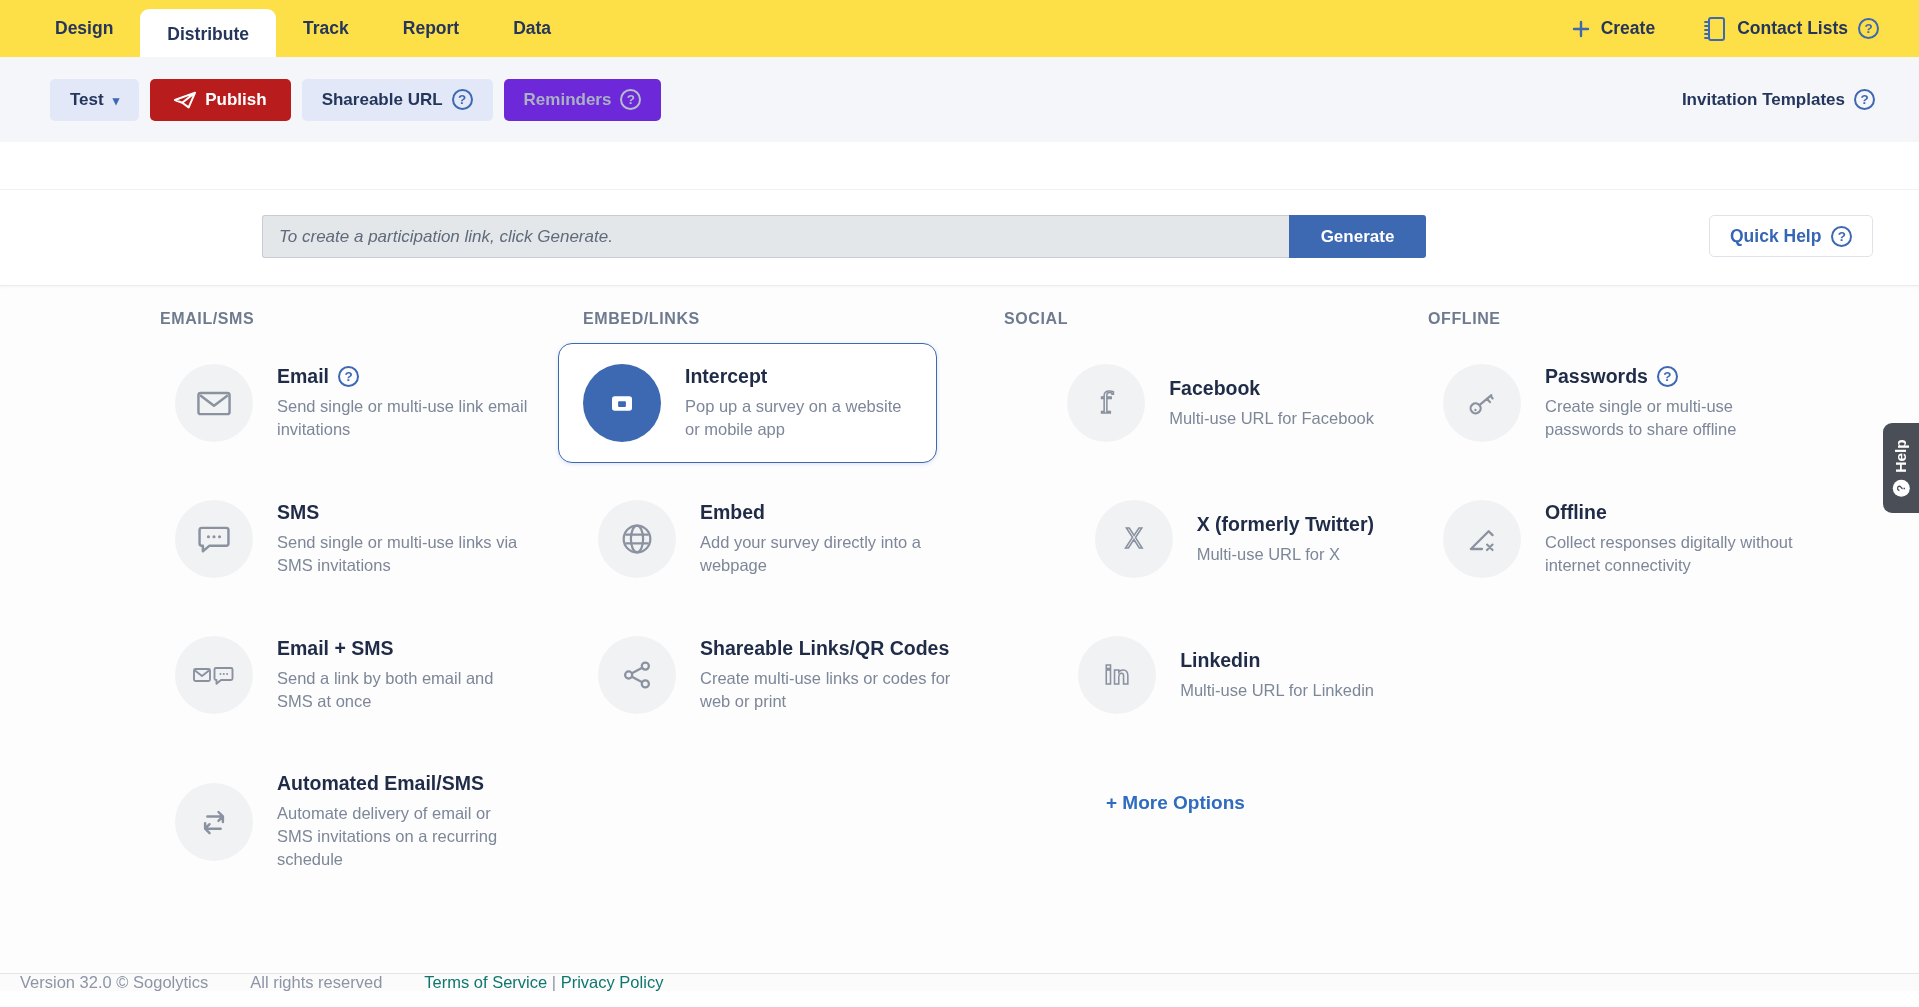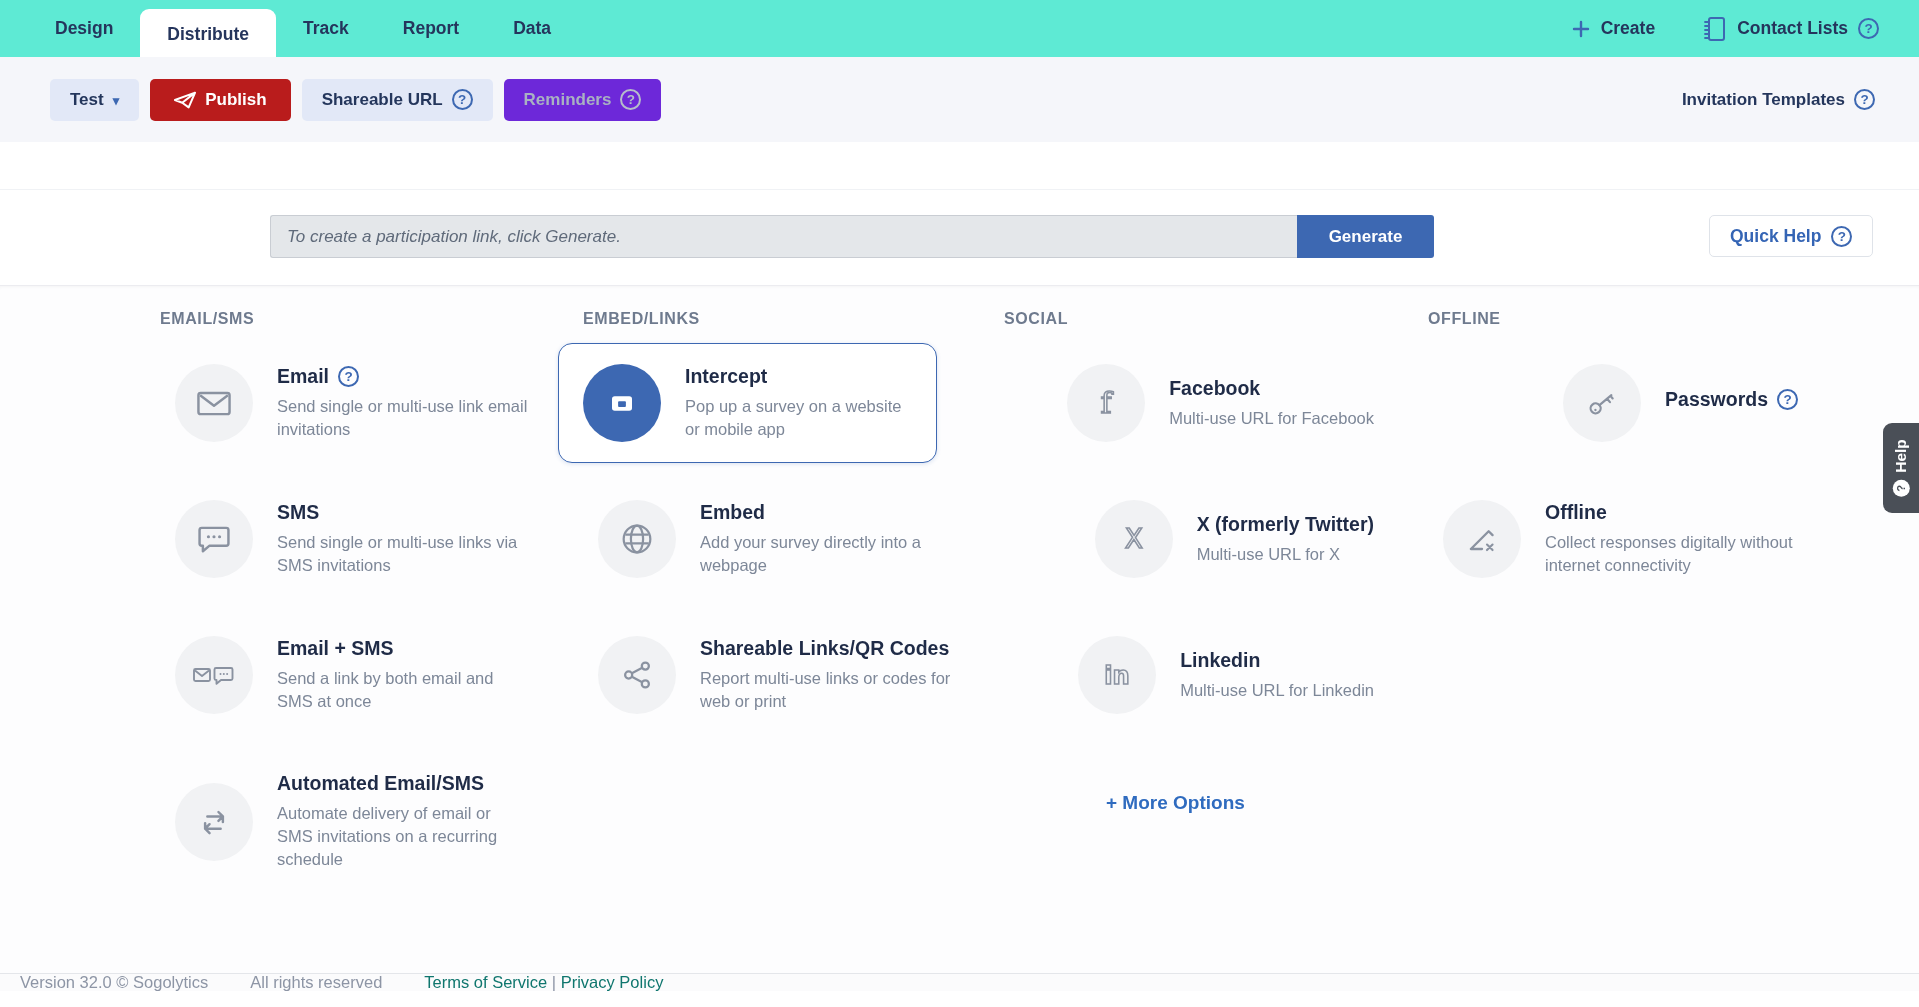--- a/index.html
+++ b/index.html
@@ -6,21 +6,21 @@
   html,body { width:1919px; height:1007px; overflow:hidden; }
   body {
     font-family:"Liberation Sans", sans-serif;
     background:#ffffff; color:#22304c; position:relative;
   }
   svg { display:block; }
 
   
   .tabbar {
     position:absolute; left:0; top:0; width:1919px; height:57px;
-    background:#5eead4; display:flex; align-items:flex-start;
+    background:#fde047; display:flex; align-items:flex-start;
   }
   .tabs { display:flex; margin-left:28px; }
   .tab {
     padding:0 27px; font-size:17.5px; font-weight:700; color:#25355c;
     display:flex; align-items:center; cursor:pointer;
   }
   .tab.active {
     background:#ffffff; border-radius:9px 9px 0 0; margin-top:9px;
     height:48px; align-self:flex-start; padding-top:2px;
   }
@@ -62,21 +62,21 @@
     flex:0 0 auto; cursor:pointer; background:transparent;
   }
   .q.gray { border-color:#b6bdca; color:#b6bdca; }
 
   
   .gen-section {
     position:absolute; left:0; top:142px; width:1919px; height:143px;
     background:#ffffff;
   }
   .gen-hairline { position:absolute; left:0; top:47px; width:1919px; height:1px; background:#f0f2f5; }
-  .gen-row { position:absolute; left:270px; top:73px; display:flex; }
+  .gen-row { position:absolute; left:262px; top:73px; display:flex; }
   .gen-input {
     width:1027px; height:43px; background:#e4e7ea; border:1px solid #c9cdd3;
     border-right:none; border-radius:3px 0 0 3px; padding:0 16px;
     font-family:"Liberation Sans", sans-serif;
     font-size:17px; font-style:italic; color:#4a5465;
   }
   .gen-input::placeholder { color:#5f6a7a; opacity:1; }
   .gen-btn {
     width:137px; height:43px; background:#3d68b2; color:#ffffff; border:none;
     border-radius:0 3px 3px 0; font-family:"Liberation Sans", sans-serif;
@@ -337,21 +337,21 @@
             <circle cx="25.5" cy="10" r="3.2" fill="none" stroke="#8a92a0" stroke-width="2"></circle>
             <circle cx="25.5" cy="26" r="3.2" fill="none" stroke="#8a92a0" stroke-width="2"></circle>
             <circle cx="10.5" cy="18" r="3.2" fill="none" stroke="#8a92a0" stroke-width="2"></circle>
             <path d="M13.4 16.4 L22.7 11.5 M13.4 19.6 L22.7 24.5" stroke="#8a92a0" stroke-width="2"></path>
           </svg>
       </div>
       <div>
         <div class="item-title-row">
           <span class="item-title">Shareable Links/QR Codes</span>
         </div>
-        <div class="item-desc">Report multi-use links or codes for web or print</div>
+        <div class="item-desc">Create multi-use links or codes for web or print</div>
       </div>
     </div>
   </div>
 
   <div class="col">
     <div class="col-header">SOCIAL</div>
 
     <div class="item">
       <div class="circle">
         <svg width="40" height="40" viewBox="0 0 36 36">
@@ -408,20 +408,21 @@
               <circle cx="9.5" cy="19" r="1.1" fill="#8a92a0"></circle>
               <path d="M15 18 H29 M24 18 v4 M28 18 v3" fill="none" stroke="#8a92a0" stroke-width="2" stroke-linecap="round"></path>
             </g>
           </svg>
       </div>
       <div>
         <div class="item-title-row">
           <span class="item-title">Passwords</span>
           <span class="q">?</span>
         </div>
+        <div class="item-desc">Create single or multi-use passwords to share offline</div>
       </div>
     </div>
 
     <div class="item">
       <div class="circle">
         <svg width="40" height="40" viewBox="0 0 36 36">
             <path d="M8 27 L24 11 M24 11 L27.5 14.5 M8 27 H18" fill="none" stroke="#8a92a0" stroke-width="2.1" stroke-linecap="round" stroke-linejoin="round"></path>
             <path d="M22.5 23 l5 5 M27.5 23 l-5 5" stroke="#8a92a0" stroke-width="1.9" stroke-linecap="round"></path>
           </svg>
       </div>

